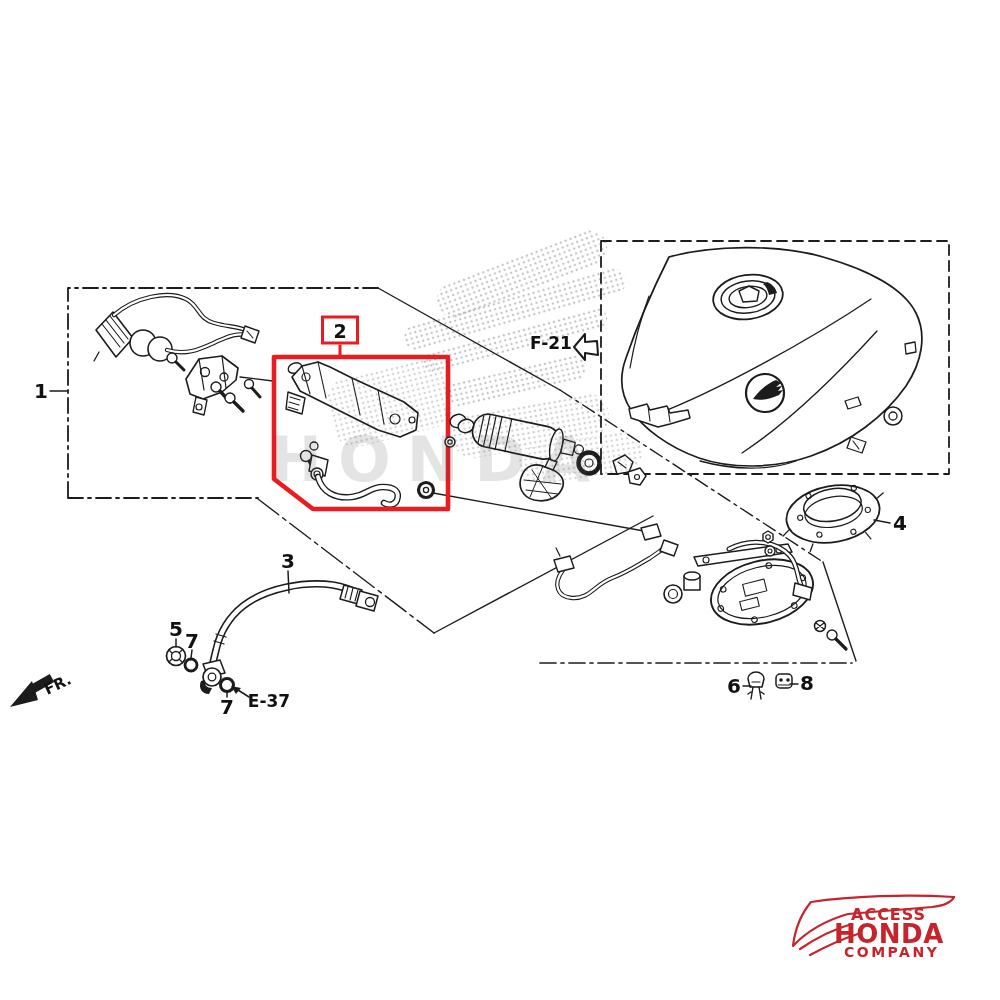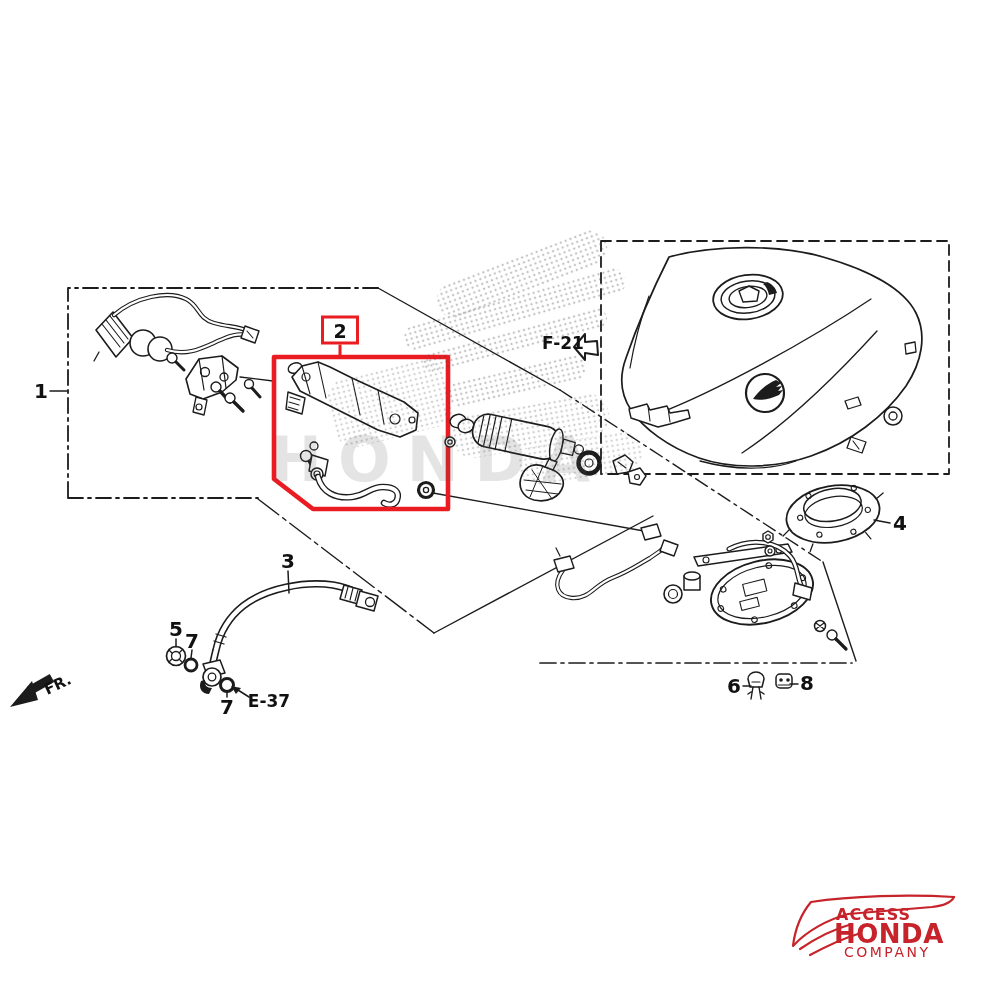--- a/index.html
+++ b/index.html
@@ -18,23 +18,23 @@
        font-weight:bold;font-size:20px;color:#111;line-height:1;white-space:nowrap;}
   .ref{font-size:17px;font-weight:800;}
   .fr{font-size:15px;font-weight:800;transform:translate(-50%,-50%) rotate(-25deg);}
   .lbl2box{position:absolute;z-index:5;left:340px;top:330px;transform:translate(-50%,-50%);
        width:32px;height:23px;background:#fff;border:3px solid #ea1c22;
        display:flex;align-items:center;justify-content:center;
        font-weight:bold;font-size:19px;color:#111;}
   
   .logo{position:absolute;left:788px;top:886px;width:200px;height:80px;z-index:4;color:#c7232b;}
   .logo .wing{position:absolute;left:0;top:0;}
-  .logo .t1{position:absolute;left:48px;top:19px;font-size:16px;font-weight:bold;letter-spacing:1px;}
+  .logo .t1{position:absolute;left:63px;top:19px;font-size:16px;font-weight:bold;letter-spacing:1px;}
   .logo .t2{position:absolute;left:46px;top:33px;font-size:26px;font-weight:bold;letter-spacing:.5px;}
-  .logo .t3{position:absolute;left:56px;top:58px;font-size:14px;font-weight:normal;letter-spacing:2.5px;}
+  .logo .t3{position:absolute;left:56px;top:58px;font-size:14px;font-weight:bold;letter-spacing:2.5px;}
 </style>
 </head>
 <body>
 
 <div class="stage">
 
   <div class="ht" style="left:432px;top:256px;width:180px;height:36px;transform:rotate(-21deg);"></div>
   <div class="ht" style="left:400px;top:296px;width:230px;height:27px;transform:rotate(-16deg);"></div>
   <div class="ht" style="left:420px;top:330px;width:190px;height:21px;transform:rotate(-15deg);"></div>
   <div class="ht" style="left:330px;top:368px;width:120px;height:70px;transform:rotate(-14deg);opacity:.42;"></div>
@@ -277,21 +277,21 @@
 
   <span class="lbl" style="left:41px;top:391px;">1</span>
   <div class="lbl2box">2</div>
   <span class="lbl" style="left:288px;top:561px;">3</span>
   <span class="lbl" style="left:900px;top:523px;">4</span>
   <span class="lbl" style="left:176px;top:629px;">5</span>
   <span class="lbl" style="left:734px;top:686px;">6</span>
   <span class="lbl" style="left:192px;top:641px;">7</span>
   <span class="lbl" style="left:227px;top:707px;">7</span>
   <span class="lbl" style="left:807px;top:683px;">8</span>
-  <span class="lbl ref" style="left:551px;top:343px;margin-left:12px;">F-21</span>
+  <span class="lbl ref" style="left:551px;top:343px;">F-21</span>
   <span class="lbl ref" style="left:269px;top:701px;">E-37</span>
   <span class="lbl fr" style="left:58px;top:685px;">FR.</span>
 
   <div class="logo">
     <svg class="wing" width="200" height="80" viewBox="0 0 200 80" fill="none" stroke="#c7232b" stroke-width="2.2" stroke-linecap="round" stroke-linejoin="round">
       <path d="M 166 11 C 120 8 62 10 23 16 C 13 28 7 43 5 60"></path>
       <path d="M 166 11 C 163 17 153 20 144 21 L 60 28 C 38 34 18 46 6 59"></path>
       <path d="M 64 38 C 46 43 28 52 12 63"></path>
       <path d="M 70 48 C 53 53 37 61 22 69"></path>
     </svg>

